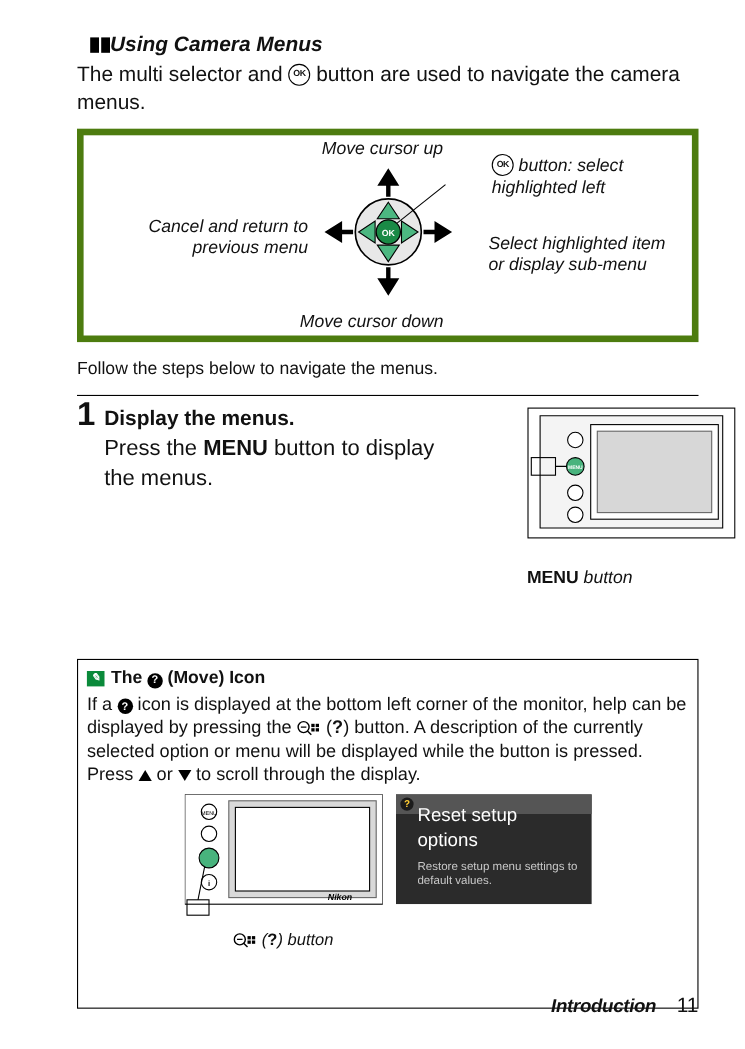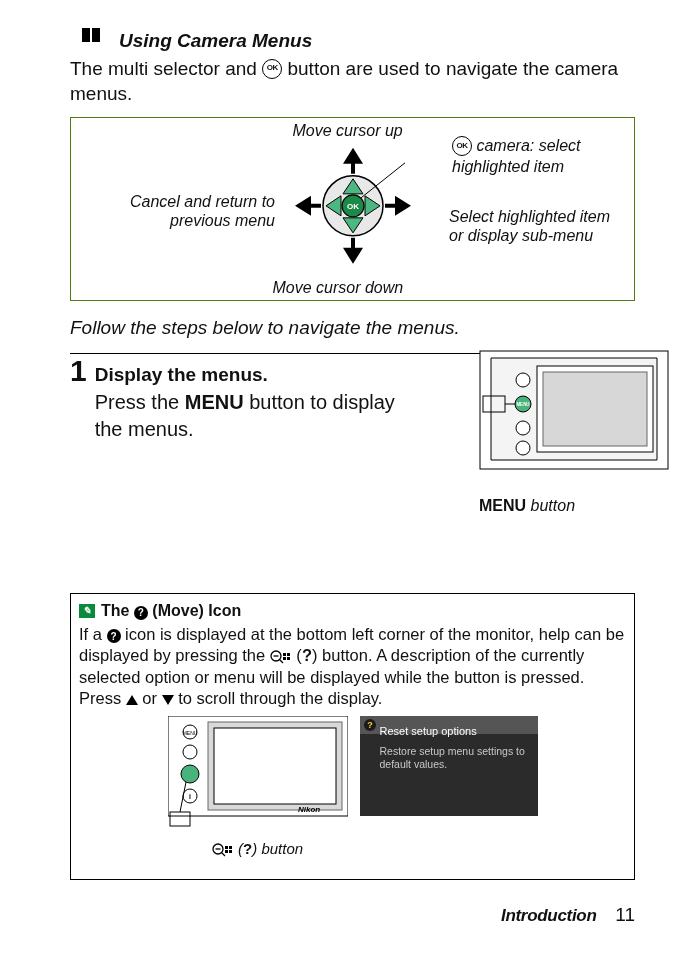--- a/index.html
+++ b/index.html
@@ -23,60 +23,60 @@
   }
 
   
   .h-using{
     font-weight:700;
     font-style:italic;
     font-family:"Arial Black","Segoe UI",sans-serif;
     font-size:19px;
     margin:0 0 2px 28px;
     display:flex;
-    align-items:flex-start;
-    gap:19px;
+    align-items:center;
+    gap:0;
     padding-left:12px;
   }
   .h-using .bars{display:inline-flex;gap:2px;}
   .h-using .bars span{display:inline-block;width:8px;height:14px;background:#000;}
 
   .intro-p{margin:0 0 10px 28px;font-size:19px;line-height:1.35;}
 
   
   .okicon{
     display:inline-flex;align-items:center;justify-content:center;
     width:18px;height:18px;border:1.5px solid #000;border-radius:50%;
     font-size:8px;font-weight:700;font-style:normal;letter-spacing:-0.5px;
     vertical-align:middle;position:relative;top:-1px;
   }
 
   
-  .box{border:1px solid #4d7c0f;margin:6px 0 14px 28px;padding:6px 8px 6px 8px;position:relative;height:170px;}
+  .box{border:6px solid #4d7c0f;margin:6px 0 14px 28px;padding:6px 8px 6px 8px;position:relative;height:170px;}
   .lbl{font-style:italic;font-size:16px;position:absolute;line-height:1.2;}
   .lbl.up{top:3px;left:50%;transform:translateX(-60px);}
   .lbl.down{bottom:3px;left:50%;transform:translateX(-80px);}
   .lbl.left{top:74px;left:29px;width:175px;text-align:right;}
   .lbl.right{top:89px;right:10px;width:175px;text-align:left;}
   .lbl.ok{top:18px;right:30px;width:152px;text-align:left;}
 
   .dpad-wrap{position:absolute;left:50%;top:50%;transform:translate(-50%,-50%);}
 
-  .follow{margin:4px 0 12px 28px;font-size:19px;font-style:italic;}
+  .follow{margin:4px 0 12px 28px;font-size:16px;}
   hr.rule{border:none;border-top:1px solid #000;margin:8px 0 2px 28px;}
 
   
   .step{display:flex;align-items:flex-start;margin-left:28px;gap:8px;}
   .step .num{font-size:30px;font-weight:700;line-height:1;margin-top:0;font-family:"Arial Black","Segoe UI",sans-serif;}
   .step .body{flex:0 1 320px;}
   .step .title{font-weight:700;font-size:19px;margin:6px 0 2px;}
   .step .txt{font-size:20px;margin:0;}
   .menu-word{font-family:"Arial Narrow",Arial,sans-serif;font-weight:700;font-stretch:condensed;}
 
-  .cam-illus-wrap{position:absolute;right:42px;top:350px;width:156px;}
+  .cam-illus-wrap{position:absolute;right:42px;top:370px;width:156px;}
   .cam-caption{font-style:italic;font-size:16px;text-align:left;margin-top:4px;}
 
   
   .help-box{border:1px solid #000;margin:150px 0 0 28px;padding:6px 8px 10px 8px;position:relative;}
   .help-title{font-weight:700;font-size:16px;display:flex;align-items:center;gap:6px;margin:0 0 2px;}
   .green-sq{display:inline-flex;width:16px;height:14px;background:#0a8a3a;color:#fff;font-size:10px;align-items:center;justify-content:center;font-style:italic;}
   .q-circ{display:inline-flex;width:14px;height:14px;border-radius:50%;background:#000;color:#fff;font-size:10px;align-items:center;justify-content:center;font-weight:700;}
   .help-body{font-size:16.5px;line-height:1.3;margin:0;}
   .tri{display:inline-block;width:0;height:0;vertical-align:middle;}
   .tri.up{border-left:6px solid transparent;border-right:6px solid transparent;border-bottom:10px solid #000;}
@@ -114,21 +114,21 @@
   </p>
 
   <div class="box">
     <div class="lbl up">Move cursor up</div>
     <div class="lbl down">Move cursor down</div>
     <div class="lbl left">Cancel and return to previous menu</div>
     <div class="lbl right">Select highlighted item or display sub-menu</div>
     <div class="lbl ok">
       <span class="okicon">
           <span>OK</span>
-        </span><span> camera: select highlighted item</span>
+        </span><span> button: select highlighted left</span>
     </div>
 
     <div class="dpad-wrap">
       <svg width="120" height="120" viewBox="0 0 120 120">
 
         <polygon points="60,2 70,18 62,18 62,28 58,28 58,18 50,18" fill="#000"></polygon>
         <polygon points="60,118 70,102 62,102 62,92 58,92 58,102 50,102" fill="#000"></polygon>
         <polygon points="2,60 18,50 18,58 28,58 28,62 18,62 18,70" fill="#000"></polygon>
         <polygon points="118,60 102,50 102,58 92,58 92,62 102,62 102,70" fill="#000"></polygon>
 
@@ -235,21 +235,21 @@
       </div>
 
       <div>
         <svg width="178" height="100" viewBox="0 0 178 100">
           <rect x="0" y="0" width="178" height="100" fill="#2b2b2b"></rect>
           <rect x="0" y="0" width="178" height="18" fill="#555"></rect>
           <circle cx="10" cy="9" r="6" fill="#1b1b1b"></circle>
           <text x="10" y="12" text-anchor="middle" font-size="9" fill="#ffcc33" font-weight="700">?</text>
         </svg>
         <div style="position:relative;top:-98px;left:20px;width:150px;color:#eee;font-size:11px;">
-          <div style="color:#fff;font-size:11px;margin-bottom:6px;">Reset setup options</div>
+          <div style="color:#fff;font-size:17px;margin-bottom:6px;">Reset setup options</div>
           <div style="color:#c8c8c8;font-size:10.5px;line-height:1.25">Restore setup menu settings to default values.</div>
         </div>
       </div>
     </div>
   </div>
 
   <div class="footer">
     <span class="sec">Introduction</span>
     <span class="pg">11</span>
   </div>

